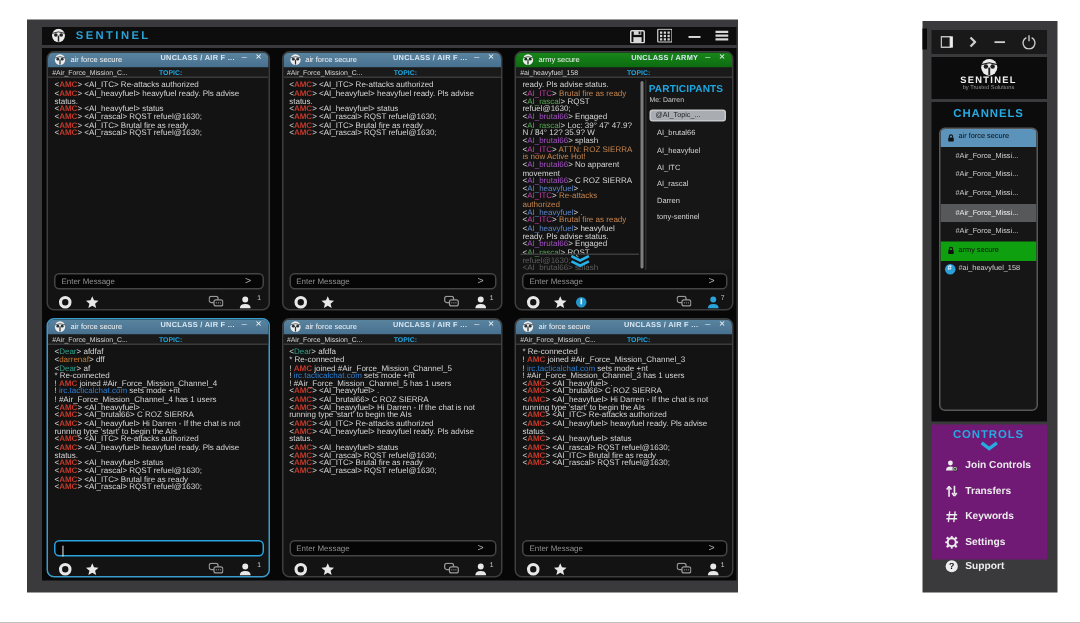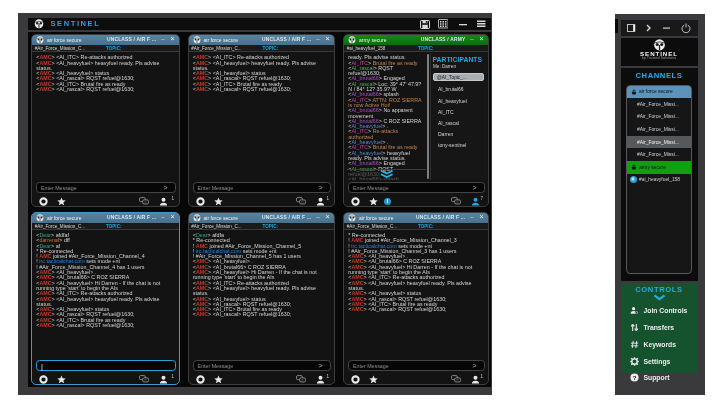--- a/index.html
+++ b/index.html
@@ -60,21 +60,21 @@
 #sbmain{position:absolute;left:5.5px;top:53.5px;width:77px;height:213px;background:#0c0c0c}
 #sbch{color:#27a9e2;font-size:7.6px;font-weight:bold;letter-spacing:.6px;text-align:center;margin-top:3.2px}
 #sblist{position:absolute;left:5px;top:17px;width:66px;height:189px;background:#161616;border:1px solid #58585a;border-radius:4px;overflow:hidden}
 .chitem{height:12.6px;display:flex;align-items:center;color:#d2d2d2;font-size:4.9px;white-space:nowrap}
 .chitem.blue{background:#5b93bb;color:#0d0d0d}
 .chitem.green{background:#0fa010;color:#0d0d0d}
 .chitem.gray{background:#56585a;color:#f0f0f0}
 .chitem .lk{margin:0 2.5px 0 4px;display:flex}
 .chitem .ind{margin-left:10.5px}
 .chitem .hicon{width:7px;height:7px;border-radius:50%;background:#2a9fd8;color:#fff;font-size:5px;font-weight:bold;text-align:center;line-height:7px;margin:0 2.5px 0 3px}
-#sbctl{position:absolute;left:5.5px;top:269px;width:77px;height:90px;background:#14532d}
+#sbctl{position:absolute;left:5.5px;top:269px;width:77px;height:90px;background:#701a75}
 #sbctl .hd{color:#27a9e2;font-size:7.6px;font-weight:bold;letter-spacing:.6px;text-align:center;margin-top:2px}
 #sbctl .chv{text-align:center;margin-top:0px;line-height:4px}
 .ctlrow{position:absolute;left:9px;display:flex;align-items:center;color:#ececec;font-size:6.8px;font-weight:bold}
 .ctlrow .ic{width:10px;display:flex;justify-content:center;margin-right:4px}
 </style></head>
 <body>
 <div id="mw">
     <div id="mtb">
       <span class="lg">
         <svg width="10" height="10" viewBox="0 0 20 20">

